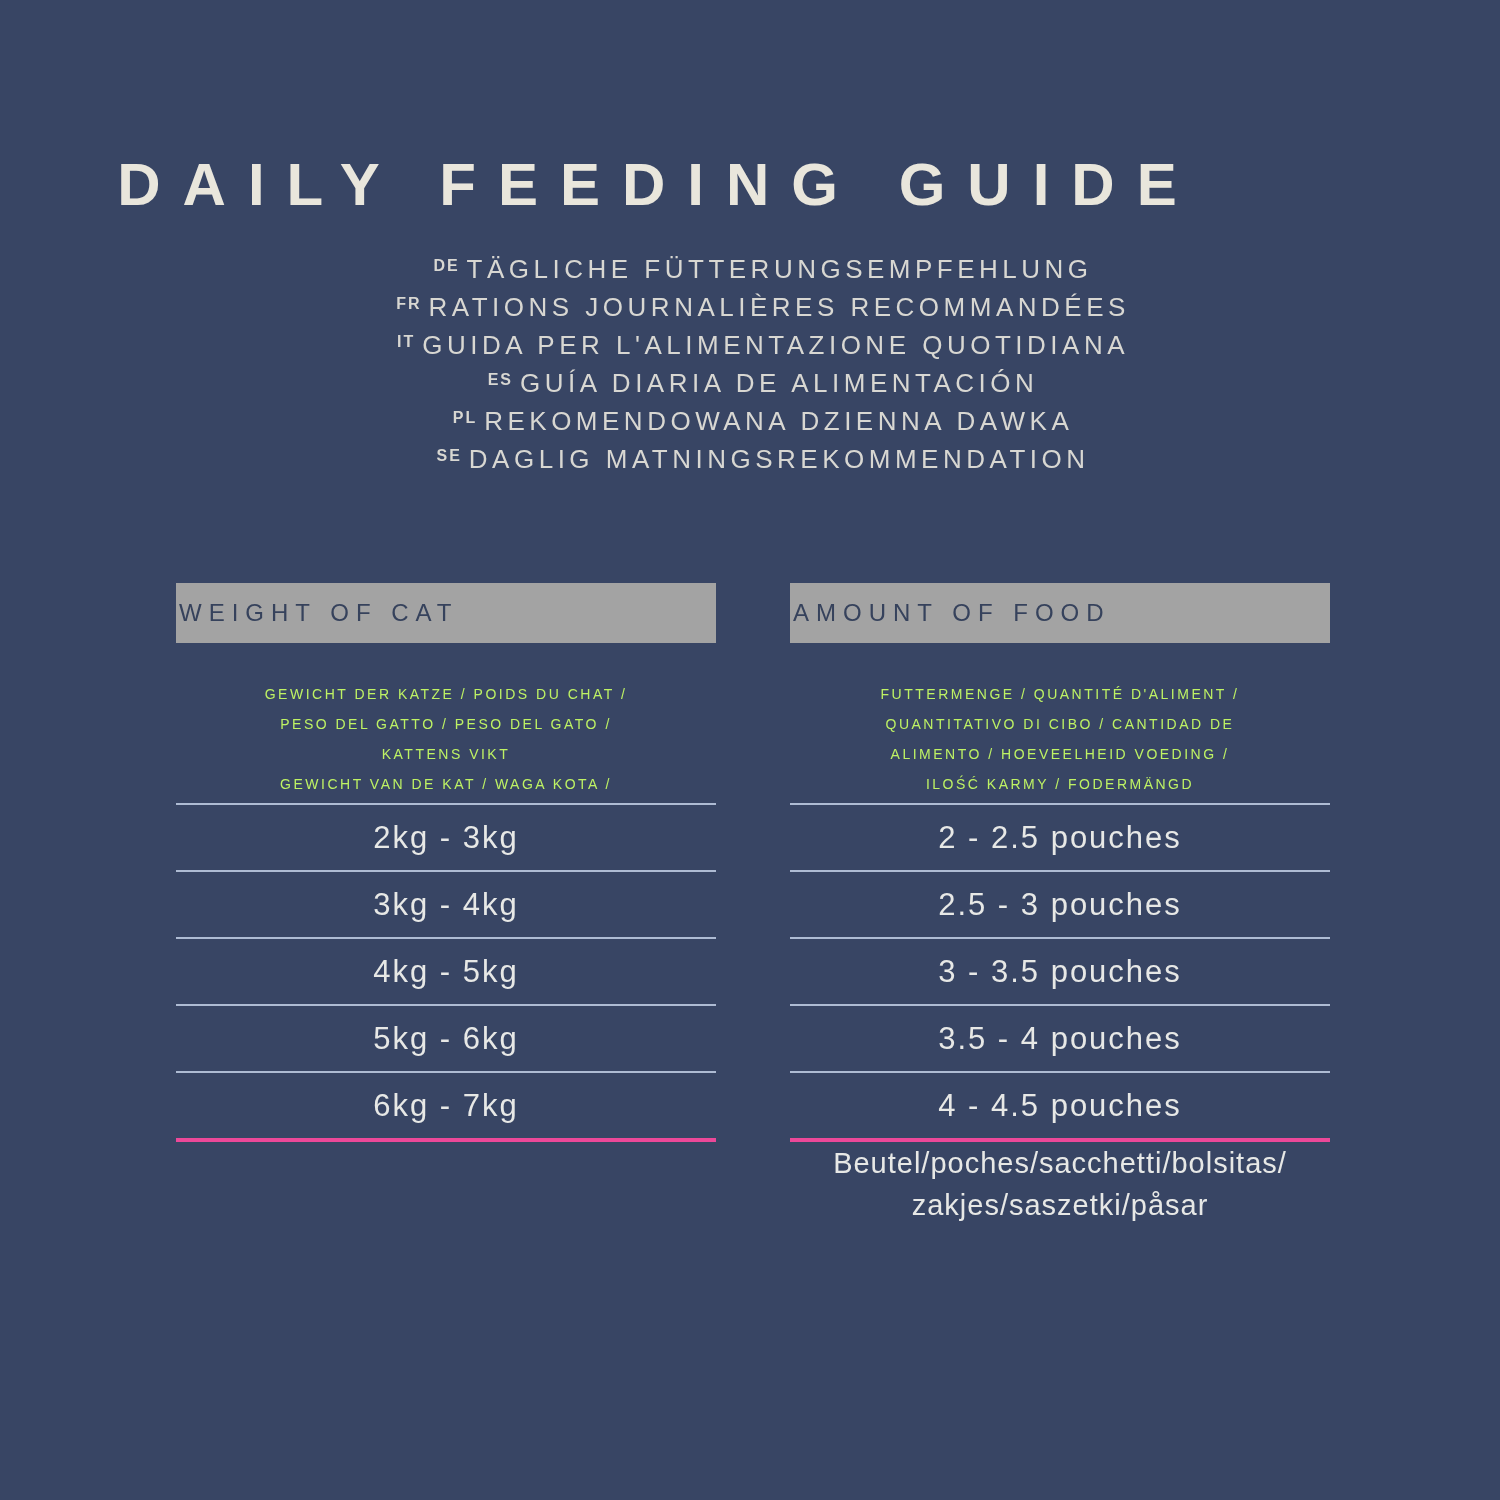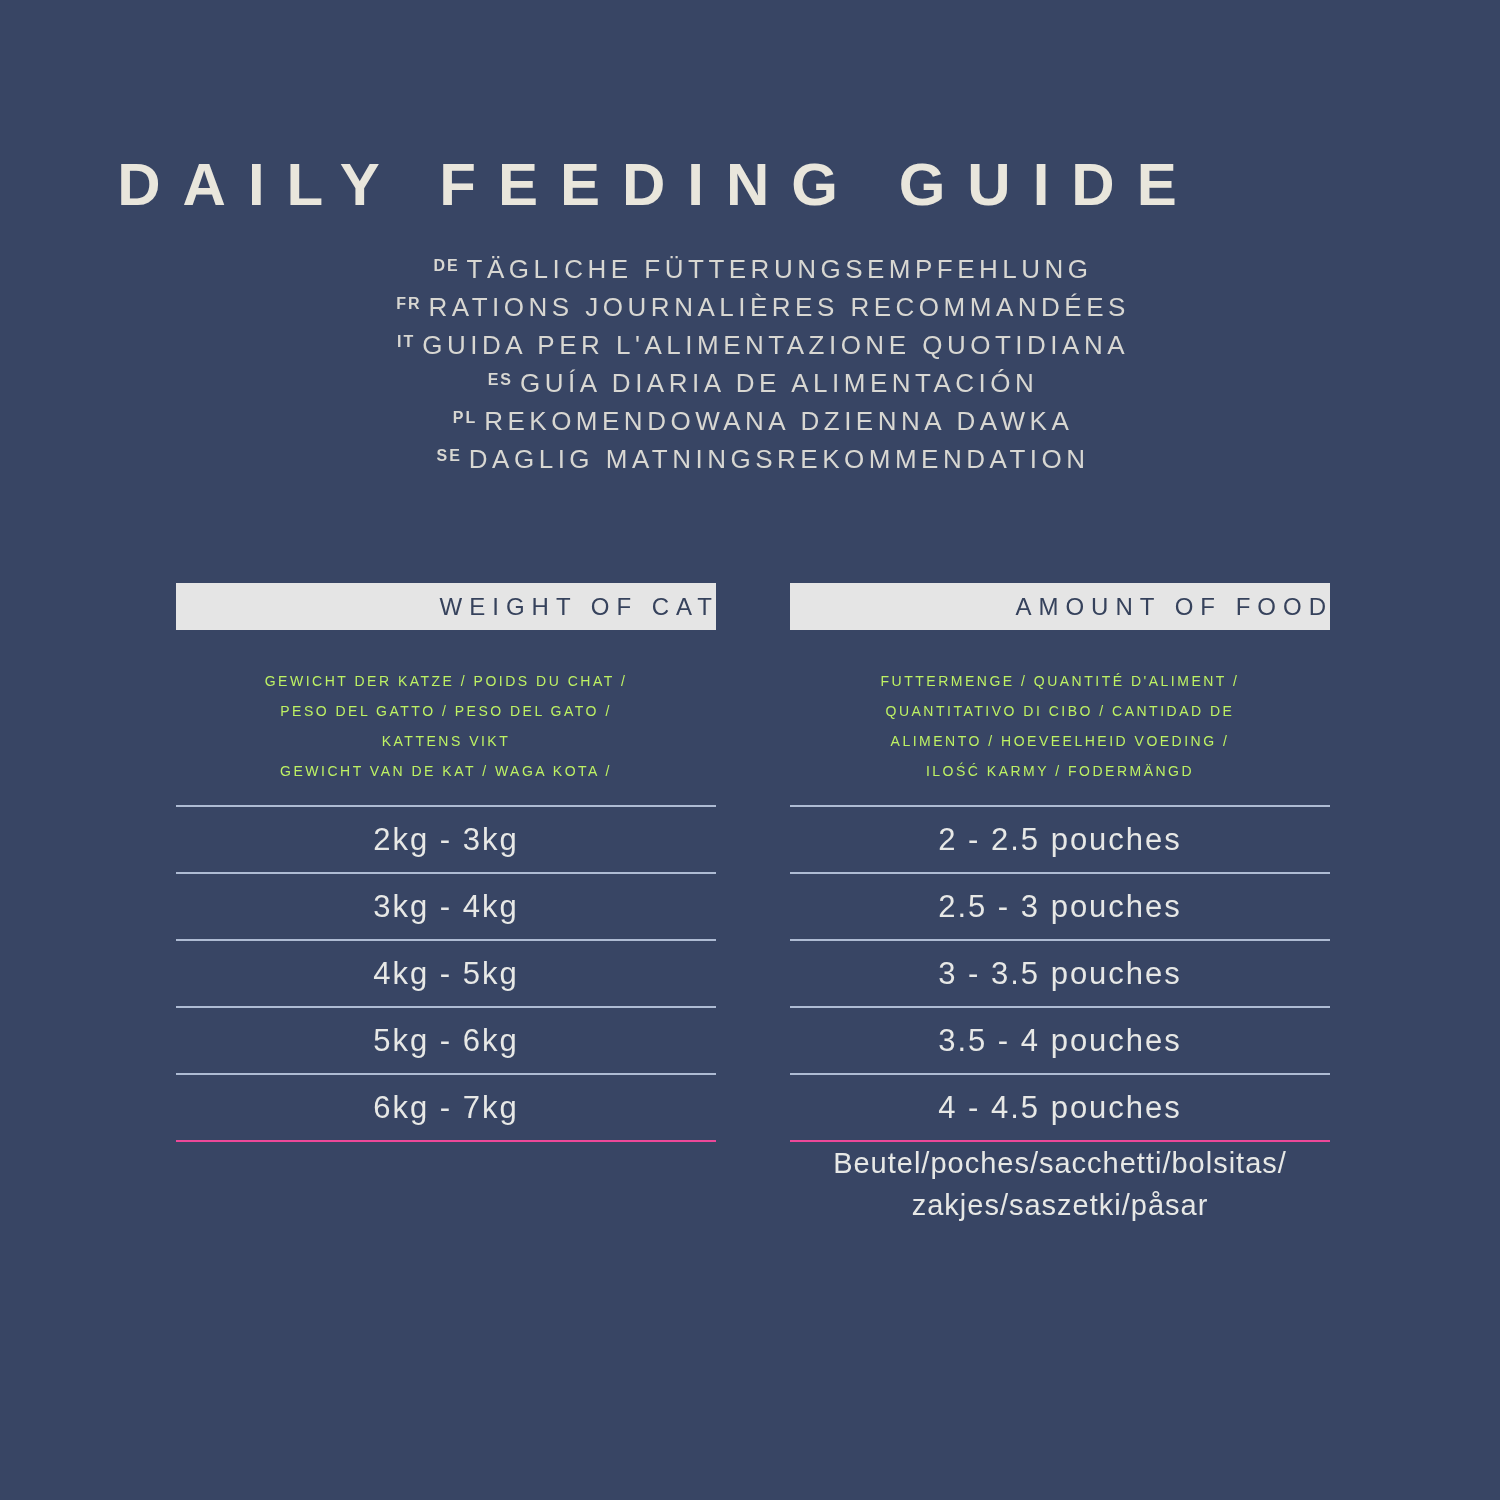--- a/index.html
+++ b/index.html
@@ -37,40 +37,40 @@
     font-size:16px;font-weight:700;letter-spacing:2px;
     transform:translateY(-7px);
     margin-right:7px;
   }
 
   .col{position:absolute;width:540px;}
   .col-left{left:176px;top:583px;}
   .col-right{left:790px;top:583px;}
 
   .bar{
-    height:47px;
-    background:#e5e5e5;
-    display:flex;align-items:center;justify-content:flex-end;
+    height:60px;
+    background:#a3a3a3;
+    display:flex;align-items:center;justify-content:flex-start;
   }
   .bar span{
     font-size:24px;letter-spacing:7px;
     color:#36425c;font-weight:400;
     transform:translateX(3px);
   }
 
   .subheader{
     margin-top:36px;
     text-align:center;
     font-size:14px;letter-spacing:2.5px;line-height:30px;
     color:#bef264;
   }
 
   .table{
-    margin-top:19px;
-    border-bottom:2px solid #ec4899;
+    margin-top:4px;
+    border-bottom:4px solid #ec4899;
   }
   .row{
     height:65px;
     border-top:2px solid #aebbd3;
     display:flex;align-items:center;justify-content:center;
     font-size:31px;letter-spacing:2px;
     color:#e7e8e6;
   }
 
   .footnote{

